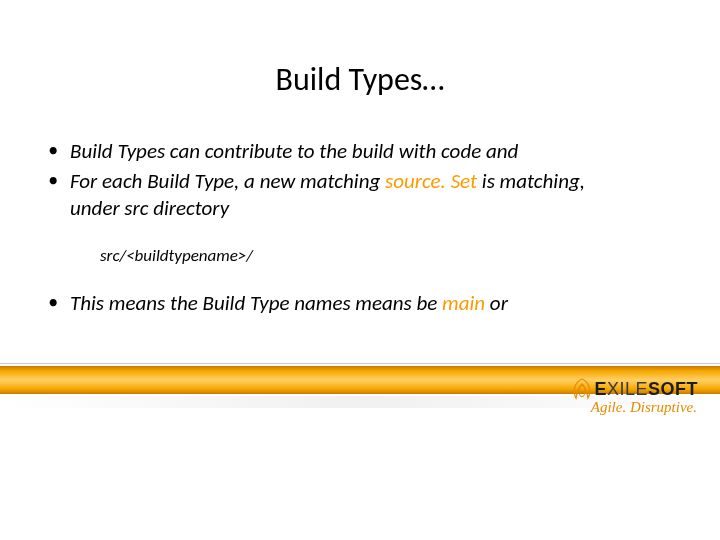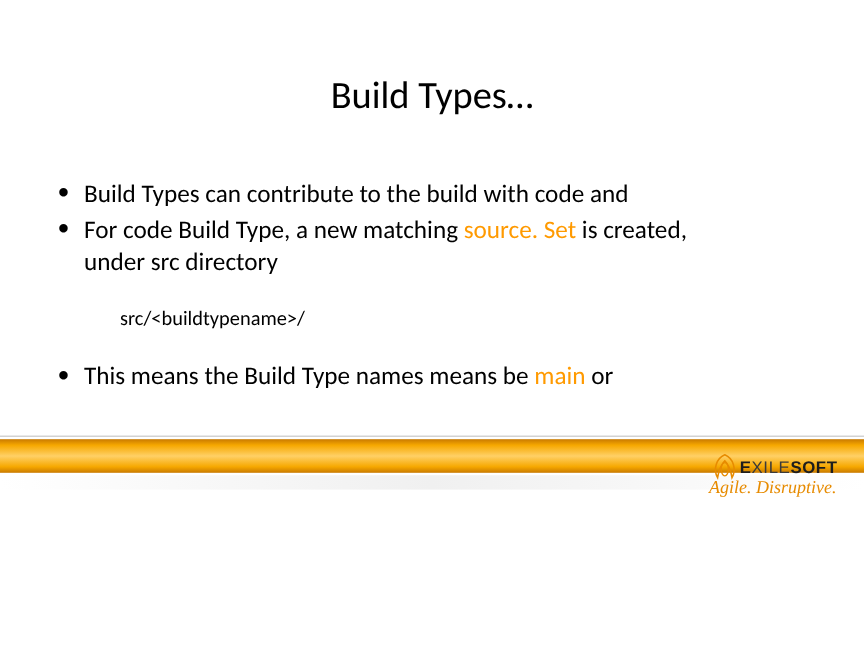--- a/index.html
+++ b/index.html
@@ -24,25 +24,26 @@
     top: 60px;
     left: 0;
     width: 100%;
     text-align: center;
     font-size: 32px;
     font-weight: 400;
     color: #000;
   }
   .content {
     position: absolute;
-    top: 148px;
+    top: 138px;
     left: 40px;
     right: 40px;
     font-size: 21px;
     line-height: 1.25;
+    font-style: italic;
   }
   .content ul {
     margin: 0;
     padding: 0;
     list-style: none;
   }
   .content ul li {
     padding-left: 30px;
     position: relative;
     margin-bottom: 4px;
@@ -107,21 +108,21 @@
   }
   .logo-mark {
     width: 20px;
     height: 22px;
     position: relative;
     display: inline-block;
   }
   .logo-mark svg { display: block; }
   .logo-name {
     font-family: Arial, sans-serif;
-    font-size: 14px;
+    font-size: 18px;
     letter-spacing: 0.5px;
     color: #3a3a3a;
     font-weight: 400;
   }
   .logo-name .bold {
     font-weight: 700;
     color: #1d1d1d;
   }
   .logo-tag {
     font-family: "Brush Script MT", "Segoe Script", cursive;
@@ -138,21 +139,21 @@
 <div class="slide">
 
   <div class="title">Build Types…</div>
 
   <div class="content">
     <ul>
       <li>
         <span>Build Types can contribute to the build with code and</span><br>
       </li>
       <li>
-        <span>For code Build Type, a new matching </span><span class="hl">source. Set</span><span> is created,</span><br>
+        <span>For each Build Type, a new matching </span><span class="hl">source. Set</span><span> is matching,</span><br>
         <span>under src directory</span>
       </li>
     </ul>
 
     <div class="code-line">src/&lt;buildtypename&gt;/</div>
 
     <ul>
       <li>
         <span>This means the Build Type names means be </span><span class="hl">main</span><span> or</span><br>
       </li>

